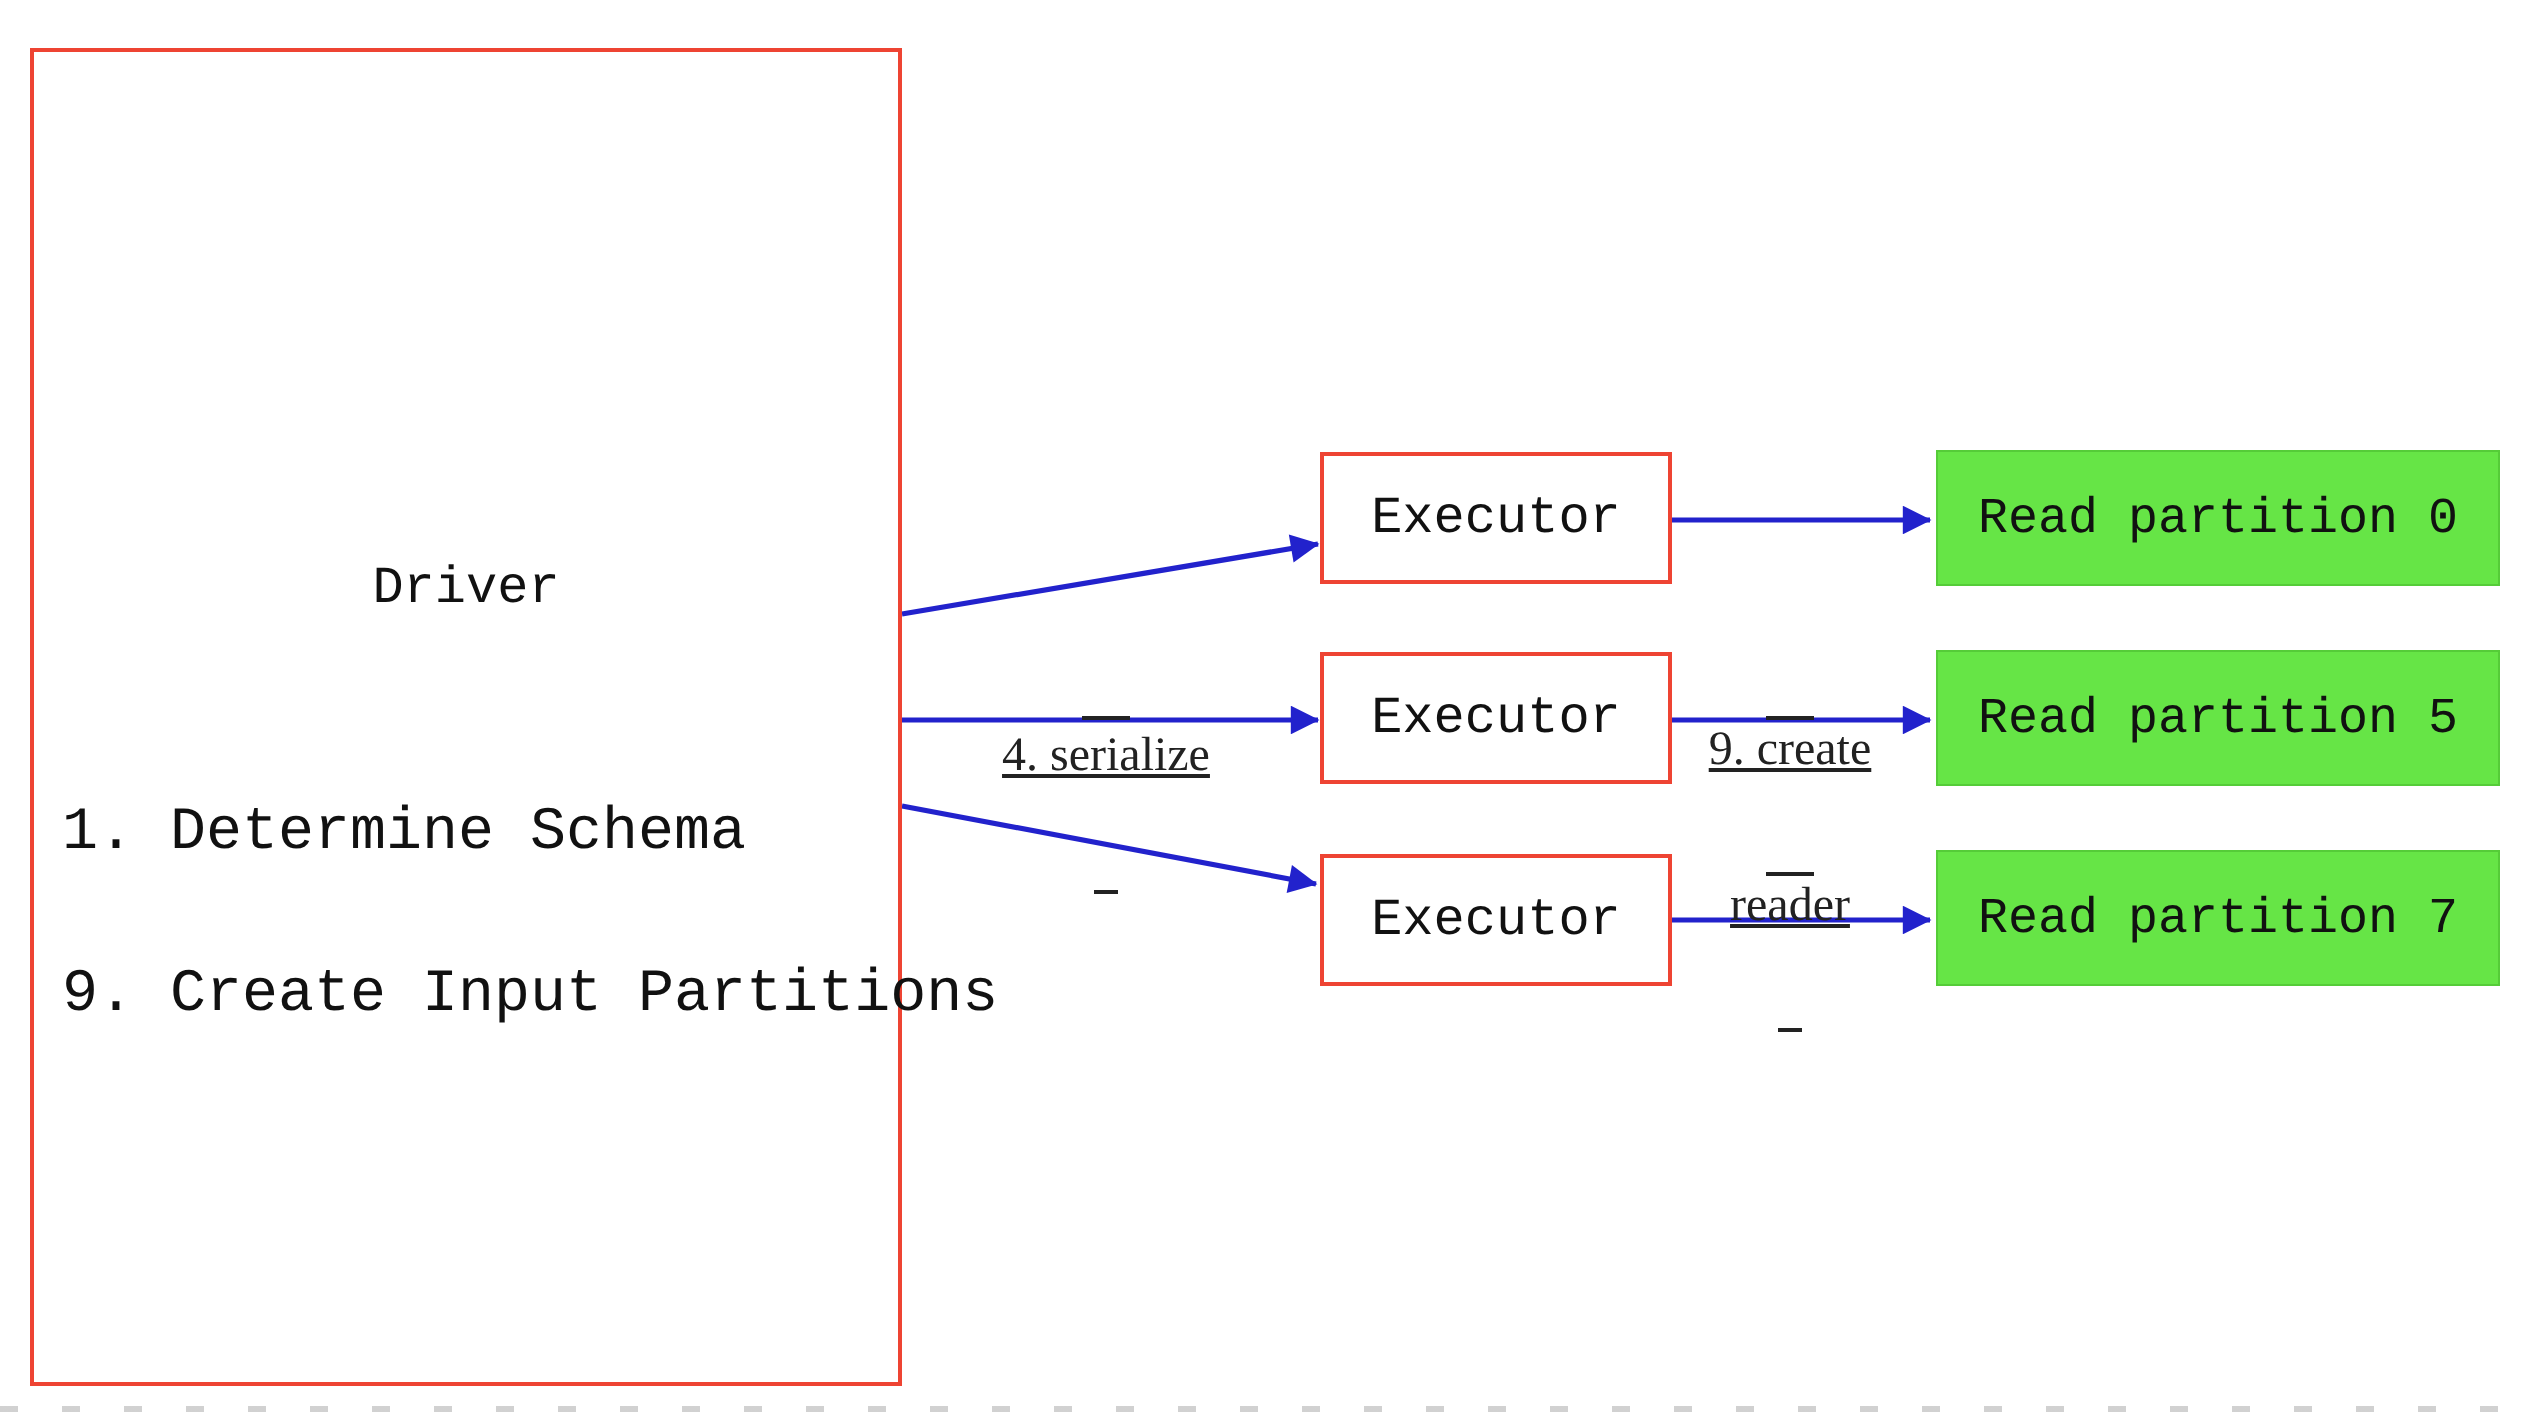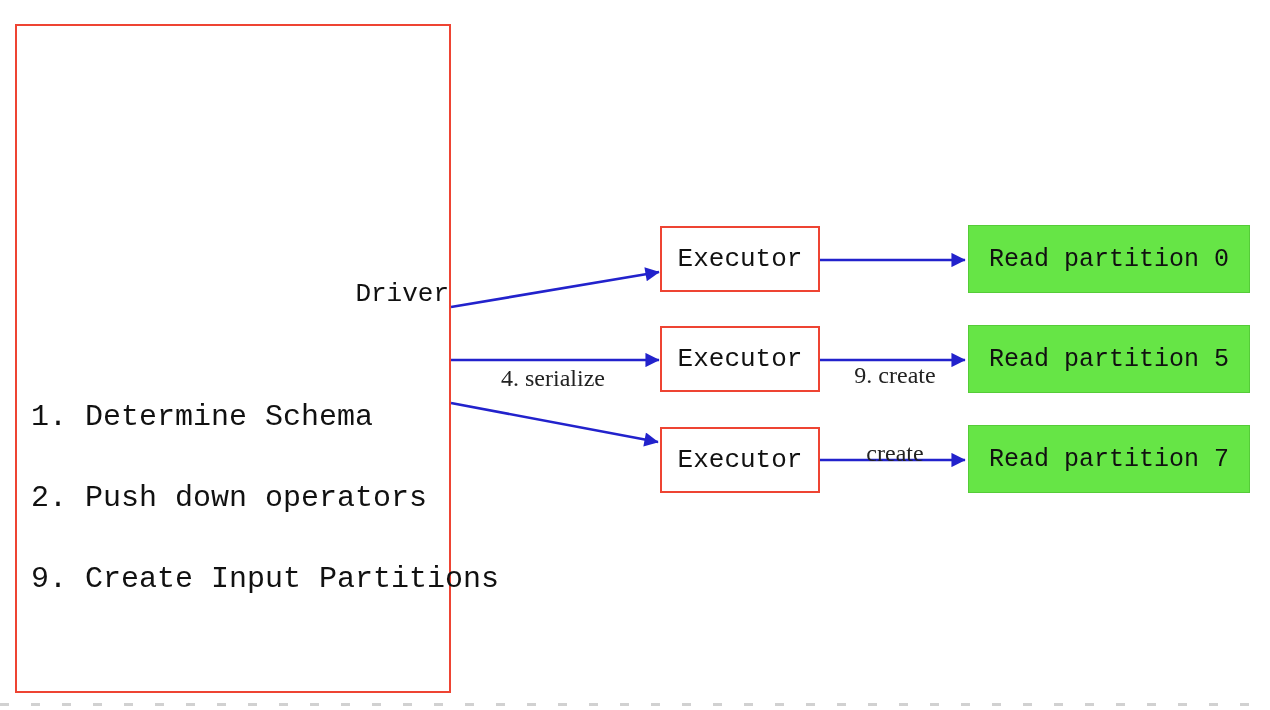--- a/index.html
+++ b/index.html
@@ -21,36 +21,36 @@
     position: absolute;
     left: 15px; top: 24px;
     width: 436px; height: 669px;
     border: 2px solid var(--box-border-red);
     background: #ffffff;
   }
   .driver-title {
     position: absolute;
     left: 0; top: 253px;
     width: 100%;
-    text-align: right;
+    text-align: center;
     font-size: 26px;
     white-space: pre;
   }
   .driver-steps {
     position: absolute;
     left: 14px; top: 324px;
     font-size: 30px;
     line-height: 27px;
     white-space: pre;
   }
 
   .executor-box {
     position: absolute;
     left: 660px;
-    width: 160px; height: 66px;
+    width: 176px; height: 66px;
     border: 2px solid var(--box-border-red);
     background: #ffffff;
     display: flex; align-items: center; justify-content: center;
     font-size: 26px;
     white-space: pre;
   }
   .partition-box {
     position: absolute;
     left: 968px;
     width: 282px; height: 68px;
@@ -61,20 +61,21 @@
     white-space: pre;
   }
 
   .edge-label {
     position: absolute;
     font-family: "Liberation Serif", "DejaVu Serif", serif;
     font-size: 24px;
     text-align: center;
     color: #222222;
     white-space: pre;
+    text-decoration: underline;
   }
   .edge-label.serialize { left: 453px; top: 306px; width: 200px; line-height: 29px; }
   .edge-label.reader    { left: 820px; top: 310px; width: 150px; line-height: 26px; }
 
   .page-edge {
     position: absolute;
     left: 0; top: 703px;
     width: 1270px; height: 3px;
     background: repeating-linear-gradient(90deg, #c9c9c9 0 9px, transparent 9px 31px);
     opacity: 0.85;
@@ -96,21 +97,20 @@
     <line class="arrow" x1="451" y1="403" x2="658" y2="442" marker-end="url(#ah)"></line>
     <line class="arrow" x1="817" y1="260" x2="965" y2="260" marker-end="url(#ah)"></line>
     <line class="arrow" x1="817" y1="360" x2="965" y2="360" marker-end="url(#ah)"></line>
     <line class="arrow" x1="817" y1="460" x2="965" y2="460" marker-end="url(#ah)"></line>
   </svg>
 
   <div class="driver-box">
     <div class="driver-title">Driver</div>
     <div class="driver-steps">
       <div>1. Determine Schema</div>
-      <div>2. Push down operators</div>
       <div>9. Create Input Partitions</div>
     </div>
   </div>
 
   <div class="executor-box" style="top:226px">
     <span>Executor</span>
   </div>
   <div class="executor-box" style="top:326px">
     <span>Executor</span>
   </div>
@@ -126,18 +126,18 @@
   </div>
   <div class="partition-box" style="top:425px">
     <span>Read partition 7</span>
   </div>
 
   <div class="edge-label serialize">
     <div>4. serialize</div>
   </div>
   <div class="edge-label reader">
     <div>9. create</div>
-    <div>create</div>
+    <div>reader</div>
   </div>
 
   <div class="page-edge"></div>
 
 </div>
 
 </body></html>

